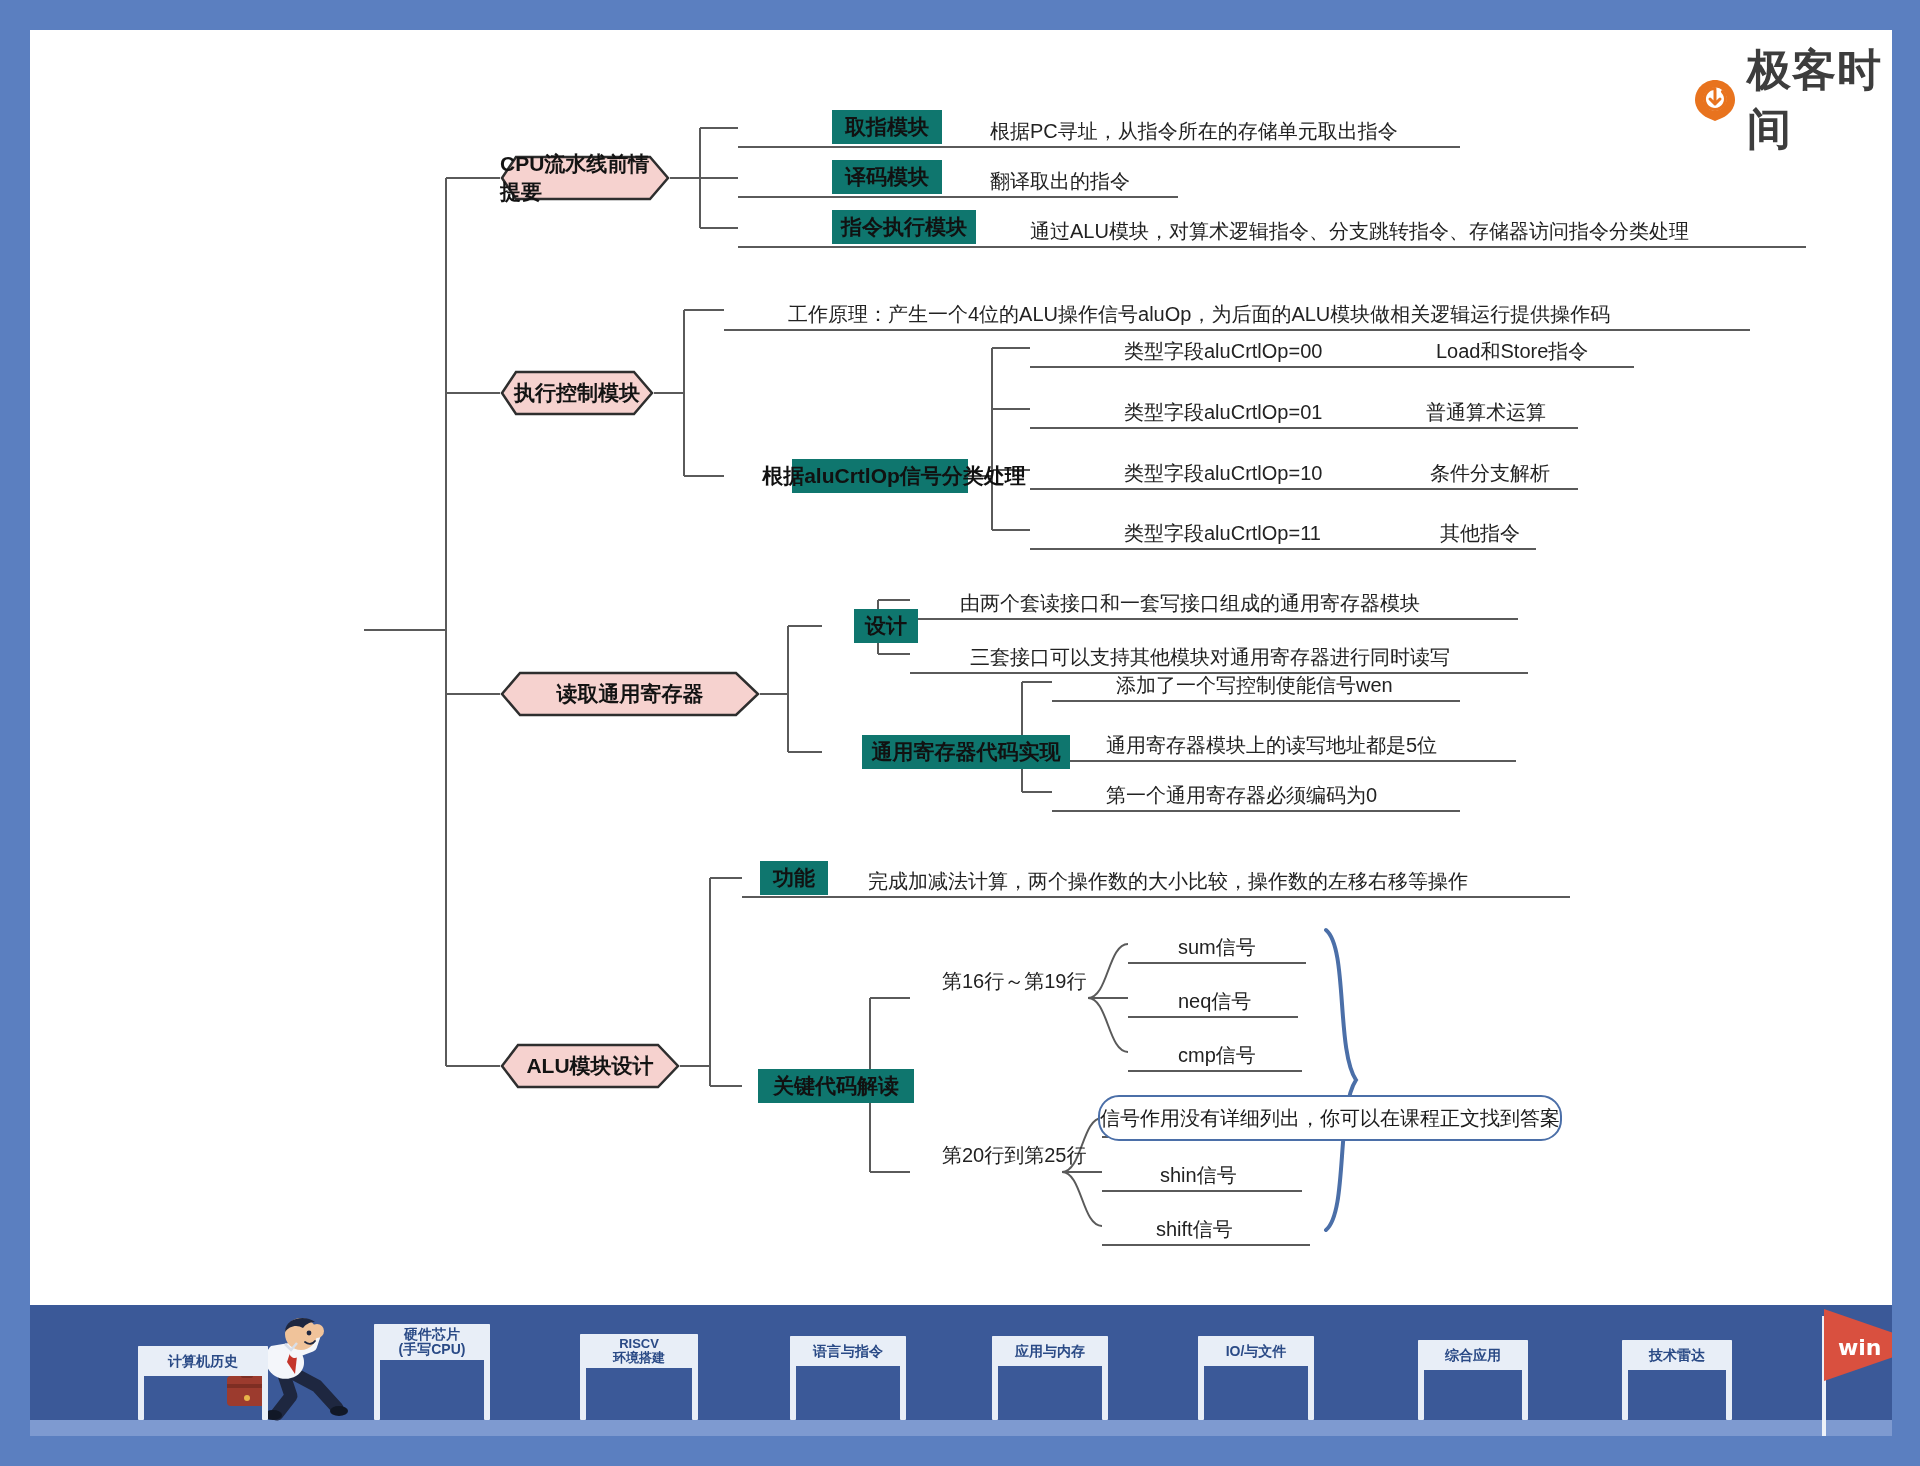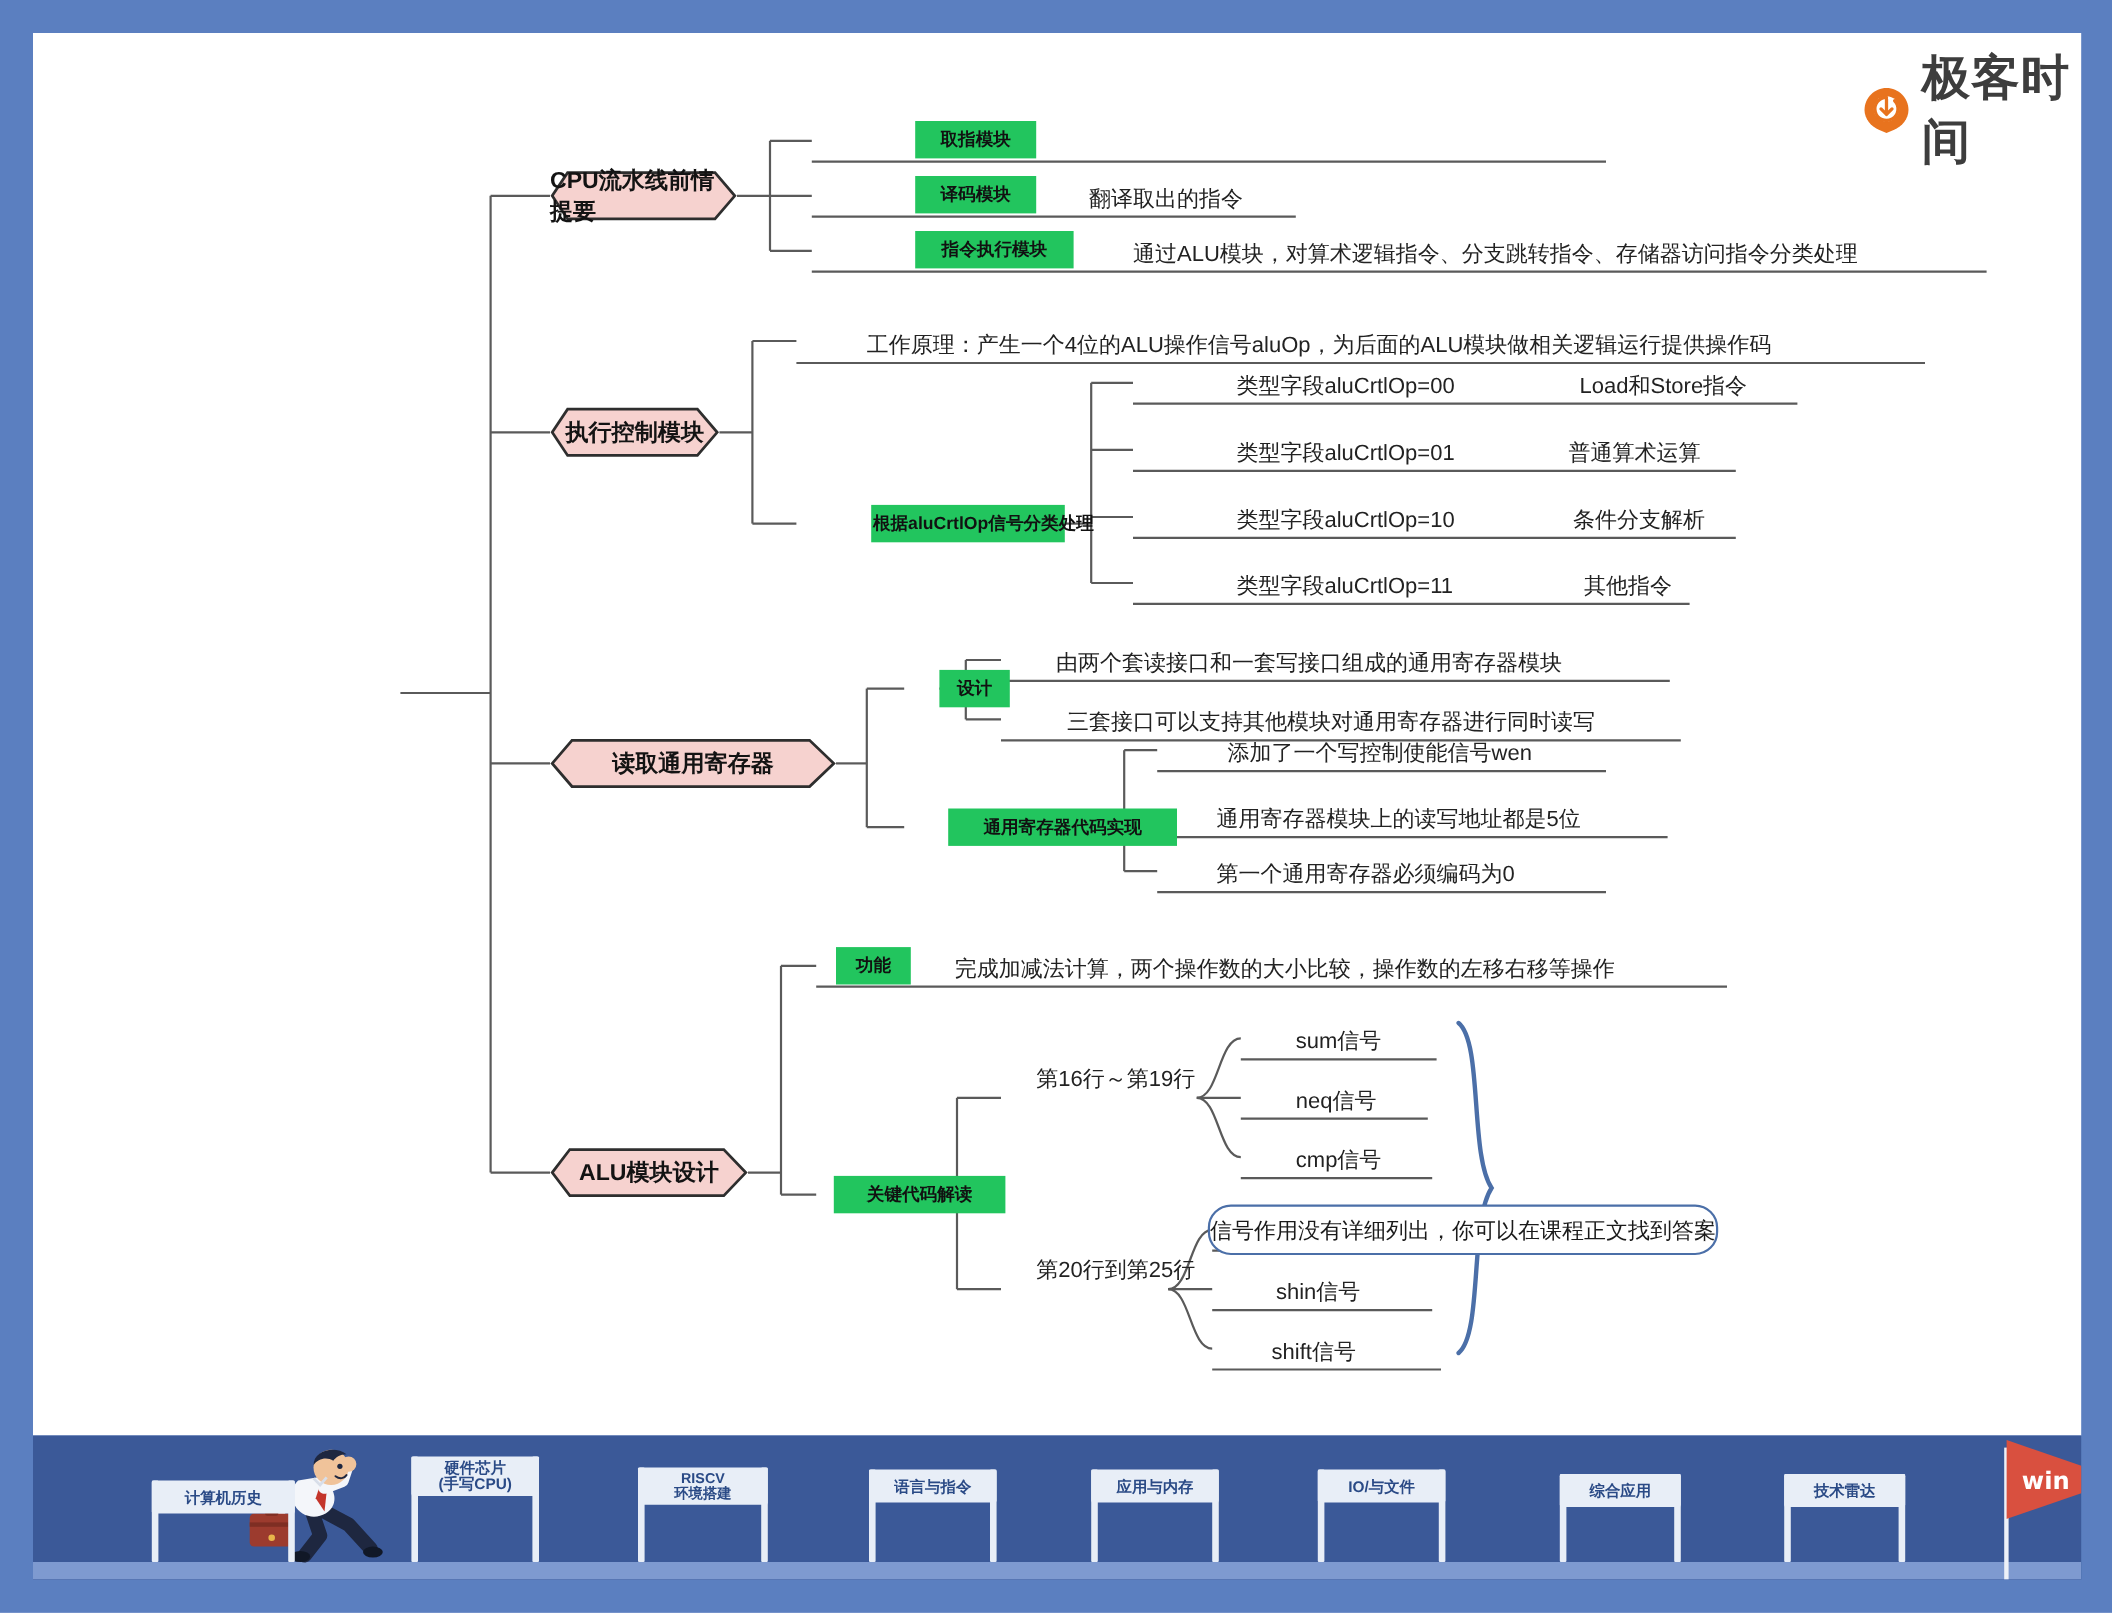--- a/index.html
+++ b/index.html
@@ -26,23 +26,23 @@
              font-family:"DejaVu Sans","Liberation Sans",sans-serif;}
   .hexwrap{position:absolute;}
   .hexwrap svg{position:absolute;left:0;top:0;}
   .hexwrap .hexlabel{
     position:absolute;left:0;top:0;width:100%;height:100%;
     display:flex;align-items:center;justify-content:center;
     font-size:21px;font-weight:700;color:#131313;
   }
   
   .tag{
-    position:absolute;background:#22c55e;
+    position:absolute;background:#0f766e;
     display:flex;align-items:center;justify-content:center;
-    font-size:16px;font-weight:700;color:#111;
+    font-size:21px;font-weight:700;color:#111;
     height:34px;box-sizing:border-box;padding:0 8px;white-space:nowrap;
   }
   
   .leaf{
     position:absolute;font-size:20px;color:#222;white-space:nowrap;
     padding-bottom:3px;line-height:26px;
   }
   
   #wires{position:absolute;left:0;top:0;width:1862px;height:1275px;pointer-events:none;}
   
@@ -188,20 +188,21 @@
 
     <div class="hexwrap" style="left:470px;top:125px;width:170px;height:46px;">
       <svg width="170" height="46" viewBox="0 0 170 46">
         <polygon points="16,2 150,2 168,23 150,44 16,44 2,23" fill="#F6D2CF" stroke="#2E2E2E" stroke-width="2.5"></polygon>
       </svg>
       <span class="hexlabel">CPU流水线前情提要</span>
     </div>
     <div class="tag" style="left:802px;top:80px;width:110px;">
       <span>取指模块</span>
     </div>
+    <div class="leaf" style="left:960px;top:88px;">根据PC寻址，从指令所在的存储单元取出指令</div>
 
     <div class="tag" style="left:802px;top:130px;width:110px;">
       <span>译码模块</span>
     </div>
     <div class="leaf" style="left:960px;top:138px;">翻译取出的指令</div>
 
     <div class="tag" style="left:802px;top:180px;width:144px;">
       <span>指令执行模块</span>
     </div>
     <div class="leaf" style="left:1000px;top:188px;">通过ALU模块，对算术逻辑指令、分支跳转指令、存储器访问指令分类处理</div>

